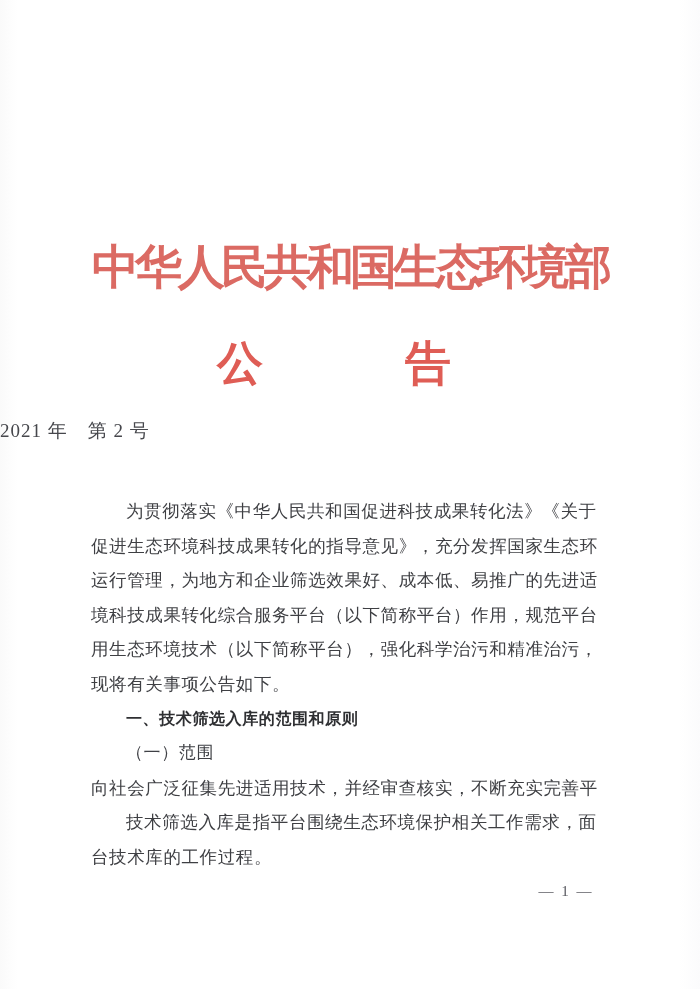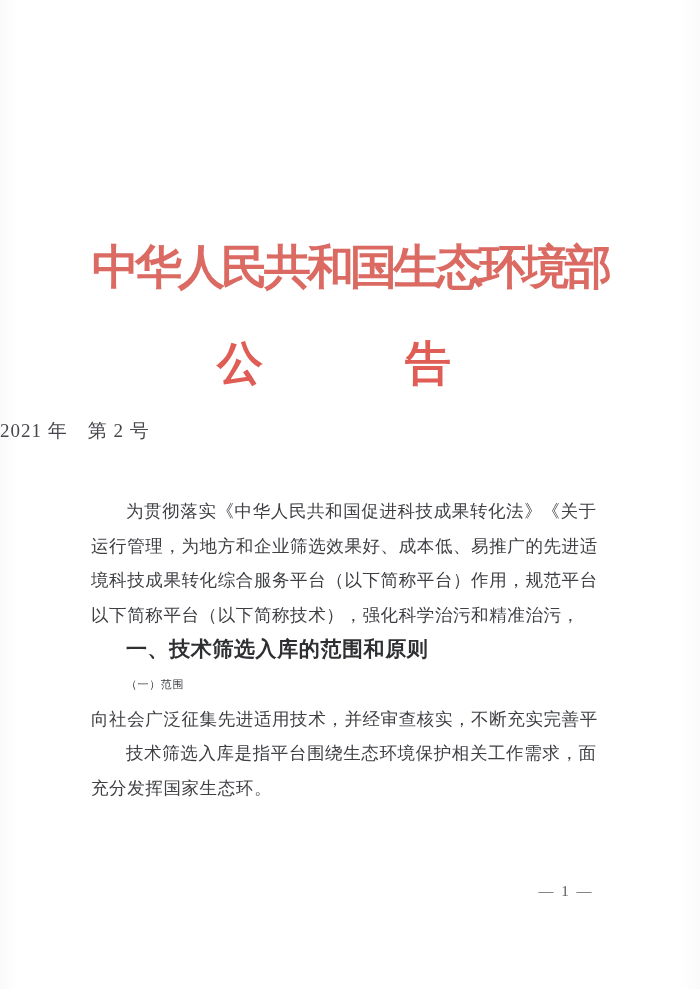--- a/index.html
+++ b/index.html
@@ -32,22 +32,22 @@
     color:#46474c;
   }
   .doc-body {
     position:absolute; top:494px; left:91px; width:545px;
     font-size:17.5px; letter-spacing:0.6px;
     line-height:34.6px;
     color:#3e3f43;
   }
   .ln { white-space:nowrap; }
   .ln.indent { text-indent:35px; }
-  .ln.h1 { font-weight:bold; color:#2e2f32; font-size:21px; }
-  .ln.h2 { color:#3f4045; font-size:11px; }
+  .ln.h1 { font-weight:bold; color:#2e2f32; font-size:16px; }
+  .ln.h2 { color:#3f4045; font-size:17px; }
   .page-number {
     position:absolute; top:883px; left:518px; width:96px;
     text-align:center;
     font-size:15px; letter-spacing:2px;
     color:#595a60;
     white-space:nowrap;
   }
 </style>
 </head>
 <body>
@@ -58,25 +58,27 @@
 
   <div class="gonggao">
     <span>公</span>
     <span>告</span>
   </div>
 
   <div class="issue-line">2021 年　第 2 号</div>
 
   <div class="doc-body">
     <div class="ln indent">为贯彻落实《中华人民共和国促进科技成果转化法》《关于</div>
+    <div class="ln">促进生态环境科技成果转化的指导意见》，充分发挥国家生态环</div>
     <div class="ln">运行管理，为地方和企业筛选效果好、成本低、易推广的先进适</div>
     <div class="ln">境科技成果转化综合服务平台（以下简称平台）作用，规范平台</div>
-    <div class="ln">以下简称平台（以下简称技术），强化科学治污和精准治污，</div>
+    <div class="ln">用生态环境技术（以下简称平台），强化科学治污和精准治污，</div>
+    <div class="ln">现将有关事项公告如下。</div>
     <div class="ln h1 indent">一、技术筛选入库的范围和原则</div>
     <div class="ln h2 indent">（一）范围</div>
     <div class="ln">向社会广泛征集先进适用技术，并经审查核实，不断充实完善平</div>
     <div class="ln indent">技术筛选入库是指平台围绕生态环境保护相关工作需求，面</div>
-    <div class="ln">充分发挥国家生态环。</div>
+    <div class="ln">台技术库的工作过程。</div>
   </div>
 
   <div class="page-number">— 1 —</div>
 
 </div>
 
 </body></html>

